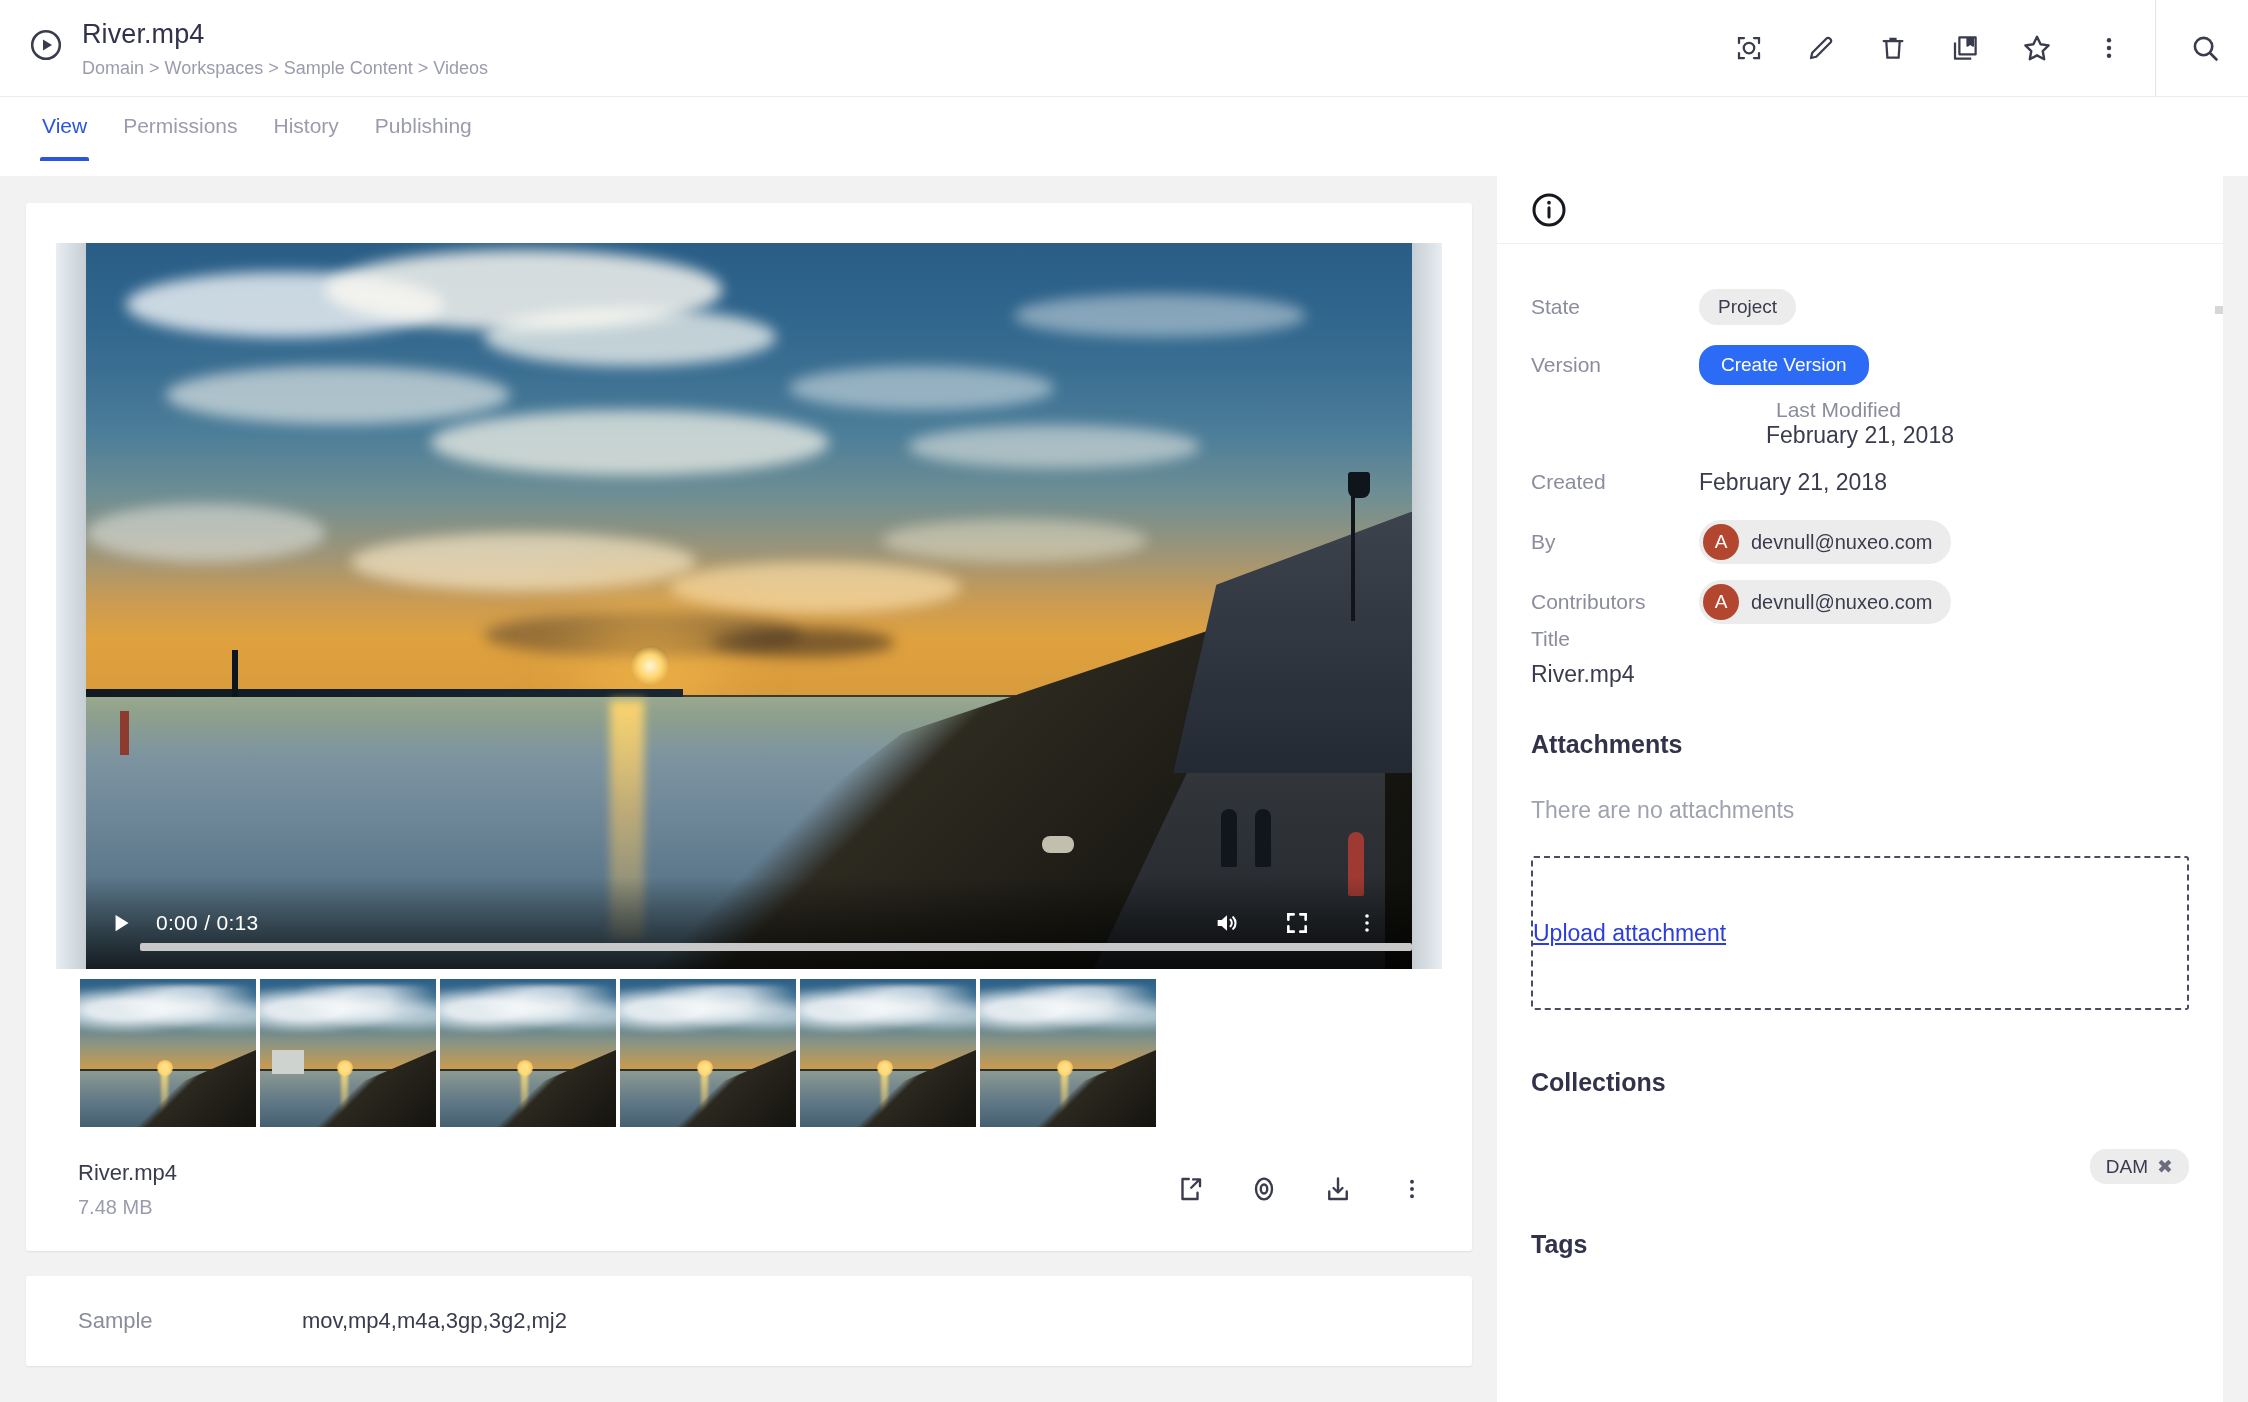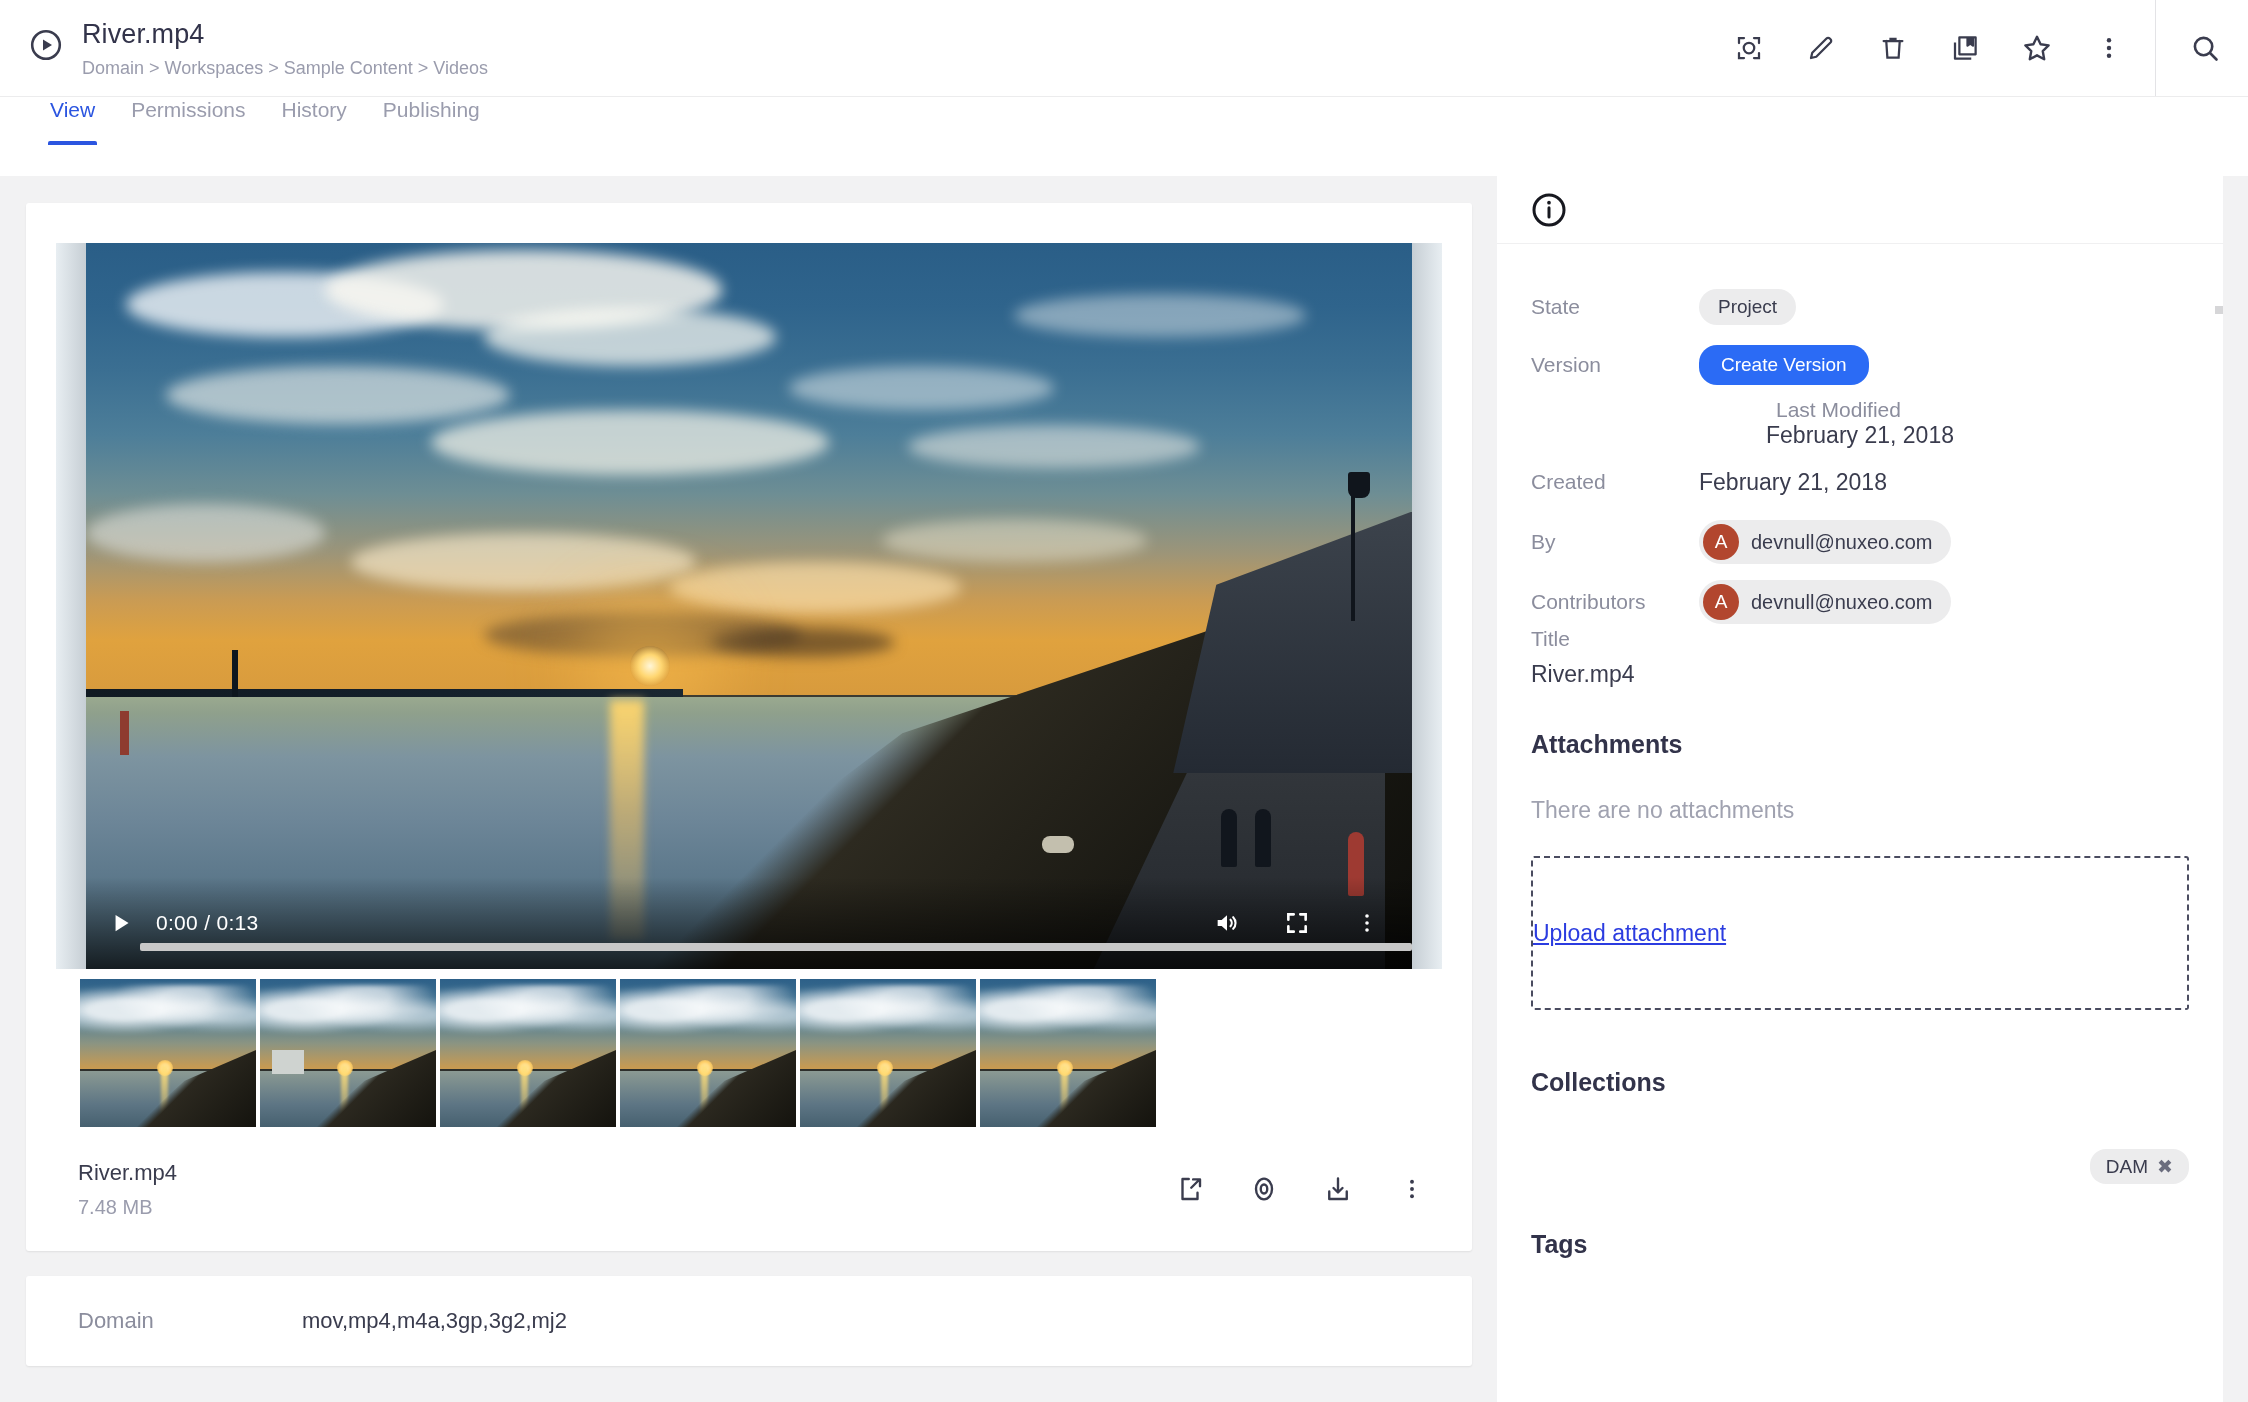--- a/index.html
+++ b/index.html
@@ -28,21 +28,21 @@
     width: 72px; height: 72px; display: flex; align-items: center; justify-content: center;
     cursor: pointer; border-radius: 50%;
   }
   .hdivider { width: 1px; height: 96px; background: #e3e3e6; margin-left: 10px; margin-right: 10px; }
   .search-icon-wrap { width: 78px; height: 72px; display:flex; align-items:center; justify-content:center; cursor:pointer; }
 
   
   .tabbar {
     position: absolute; left: 0; top: 96px; width: 2248px; height: 80px;
     background: #ffffff; border-top: 1px solid #ececed;
-    display: flex; align-items: flex-start; padding-left: 32px;
+    display: flex; align-items: center; padding-left: 24px;
   }
   .tab {
     position: relative; font-size: 21px; color: #9a9cad; padding: 0 18px 22px 18px;
     cursor: pointer; line-height: 26px; white-space: nowrap;
   }
   .tab.active { color: #2b55e0; }
   .tab.active::after {
     content: ""; position: absolute; left: 16px; right: 16px; bottom: 0;
     height: 4px; background: #2b55e0; border-radius: 2px 2px 0 0;
   }
@@ -450,21 +450,21 @@
                 <circle cx="12" cy="5.3" r="1.8"></circle>
                   <circle cx="12" cy="12" r="1.8"></circle>
                   <circle cx="12" cy="18.7" r="1.8"></circle>
               </svg>
             </div>
           </div>
         </div>
       </div>
 
       <div class="card format-card">
-        <div class="format-label">Domain</div>
+        <div class="format-label">Sample</div>
         <div class="format-value">mov,mp4,m4a,3gp,3g2,mj2</div>
       </div>
     </div>
 
     <div class="right-panel">
       <div class="scroll-nub"></div>
 
       <div class="rp-tabs">
         <div class="rp-info-icon">
           <svg viewBox="0 0 24 24" width="40" height="40" fill="none" stroke="#17181f" stroke-width="1.8" stroke-linecap="round">

